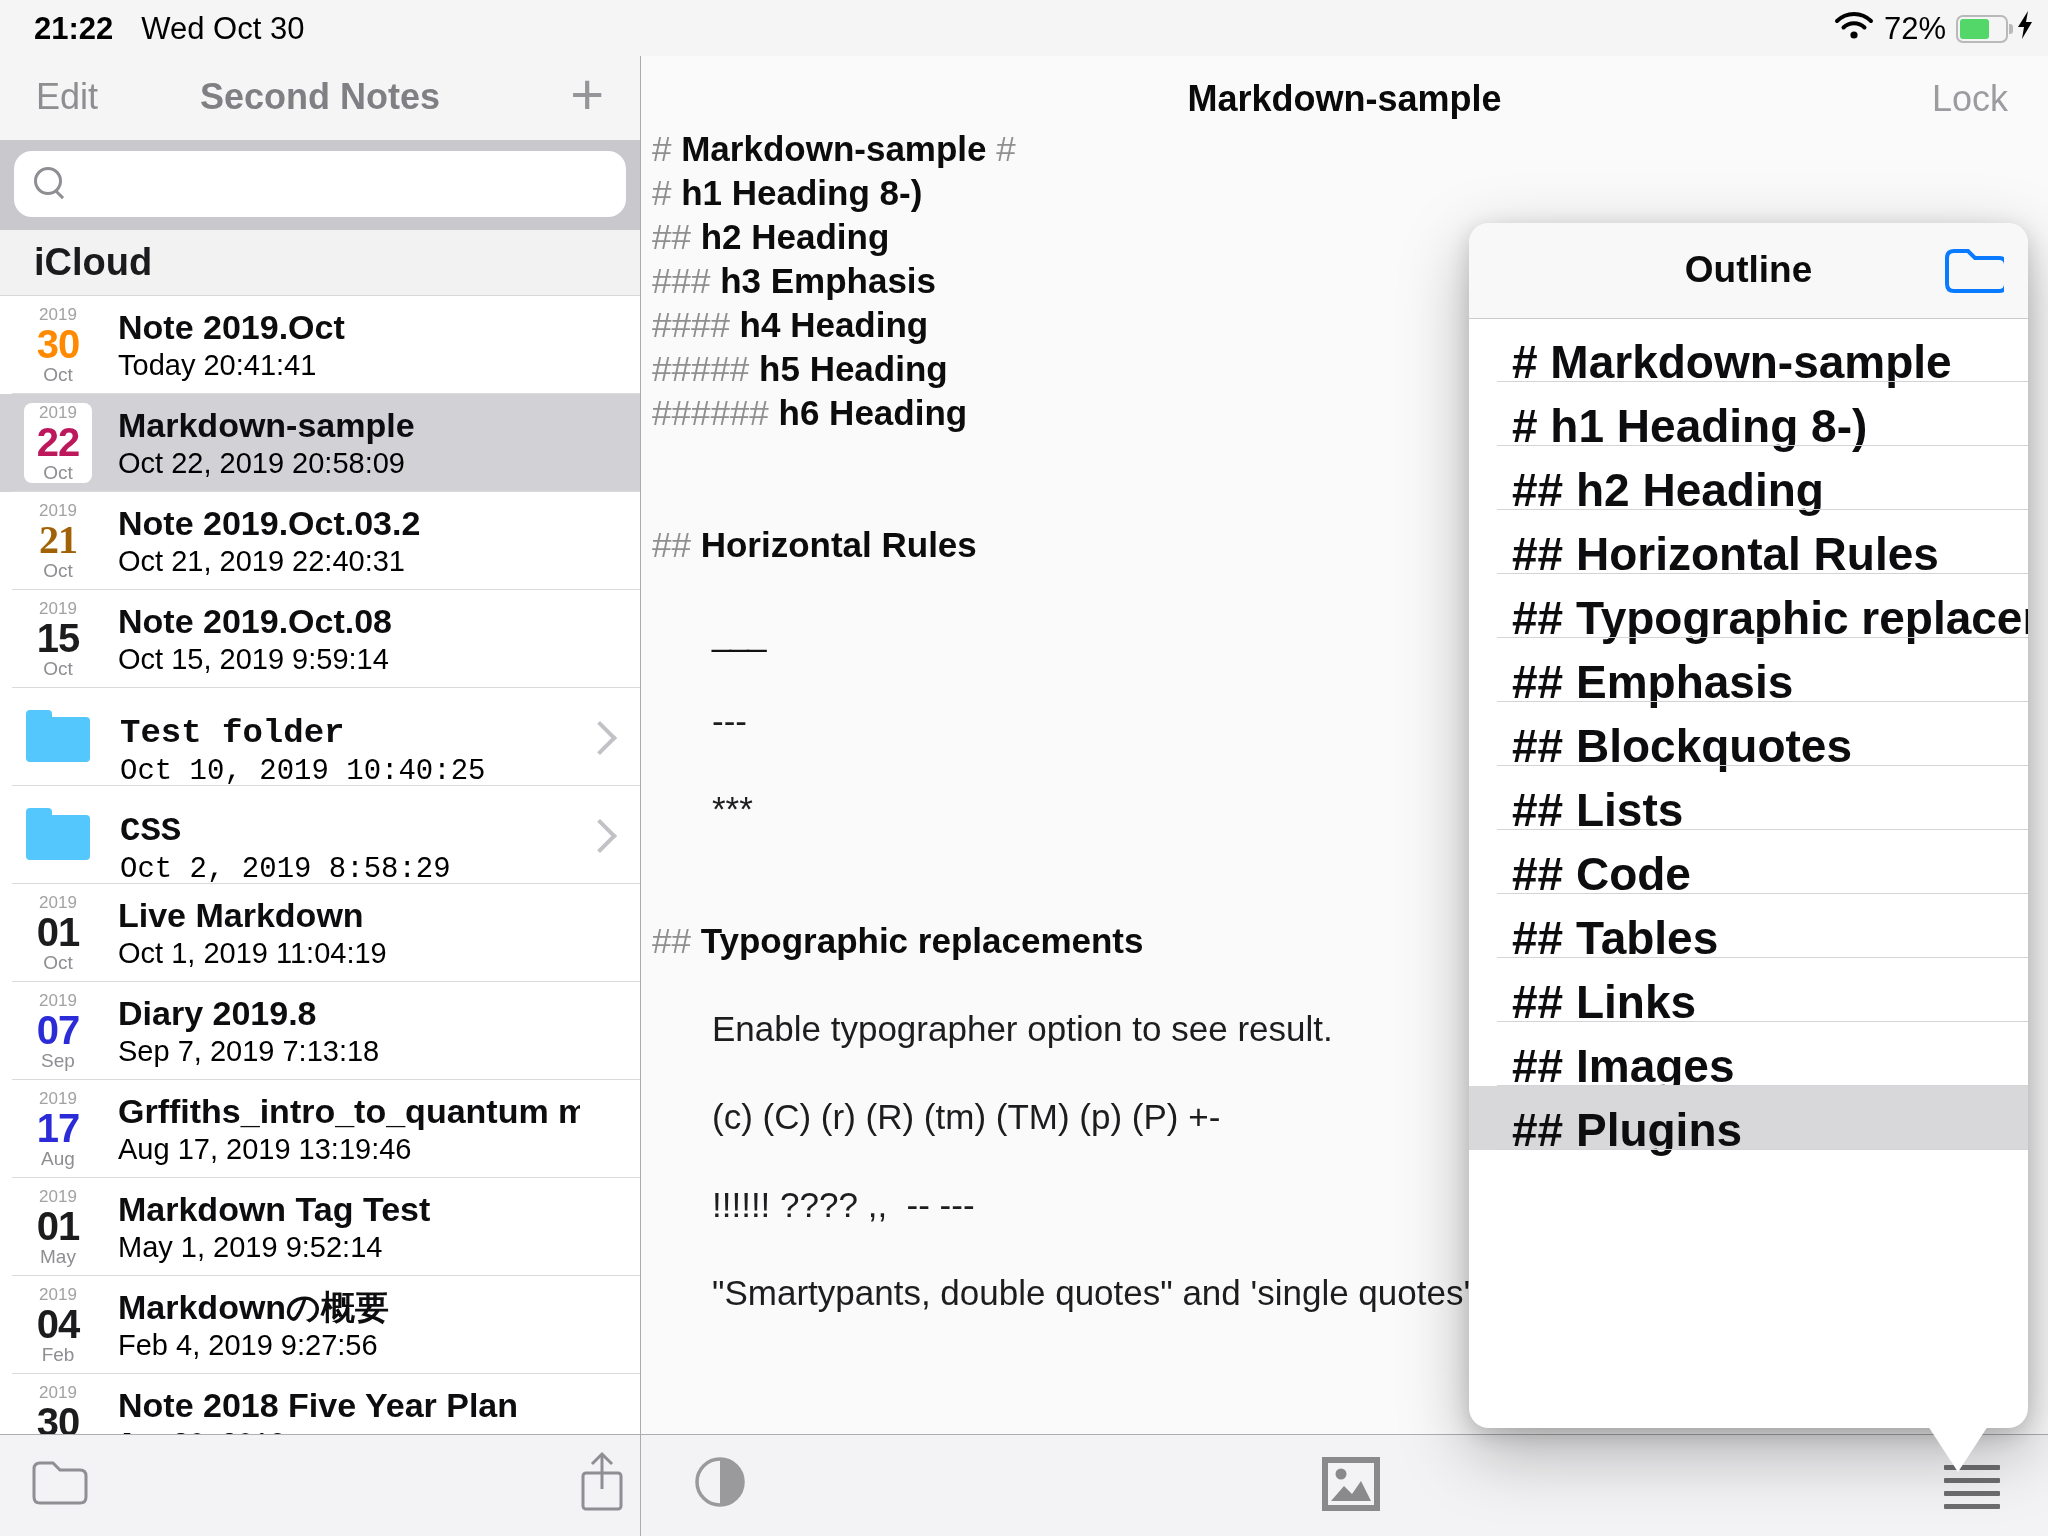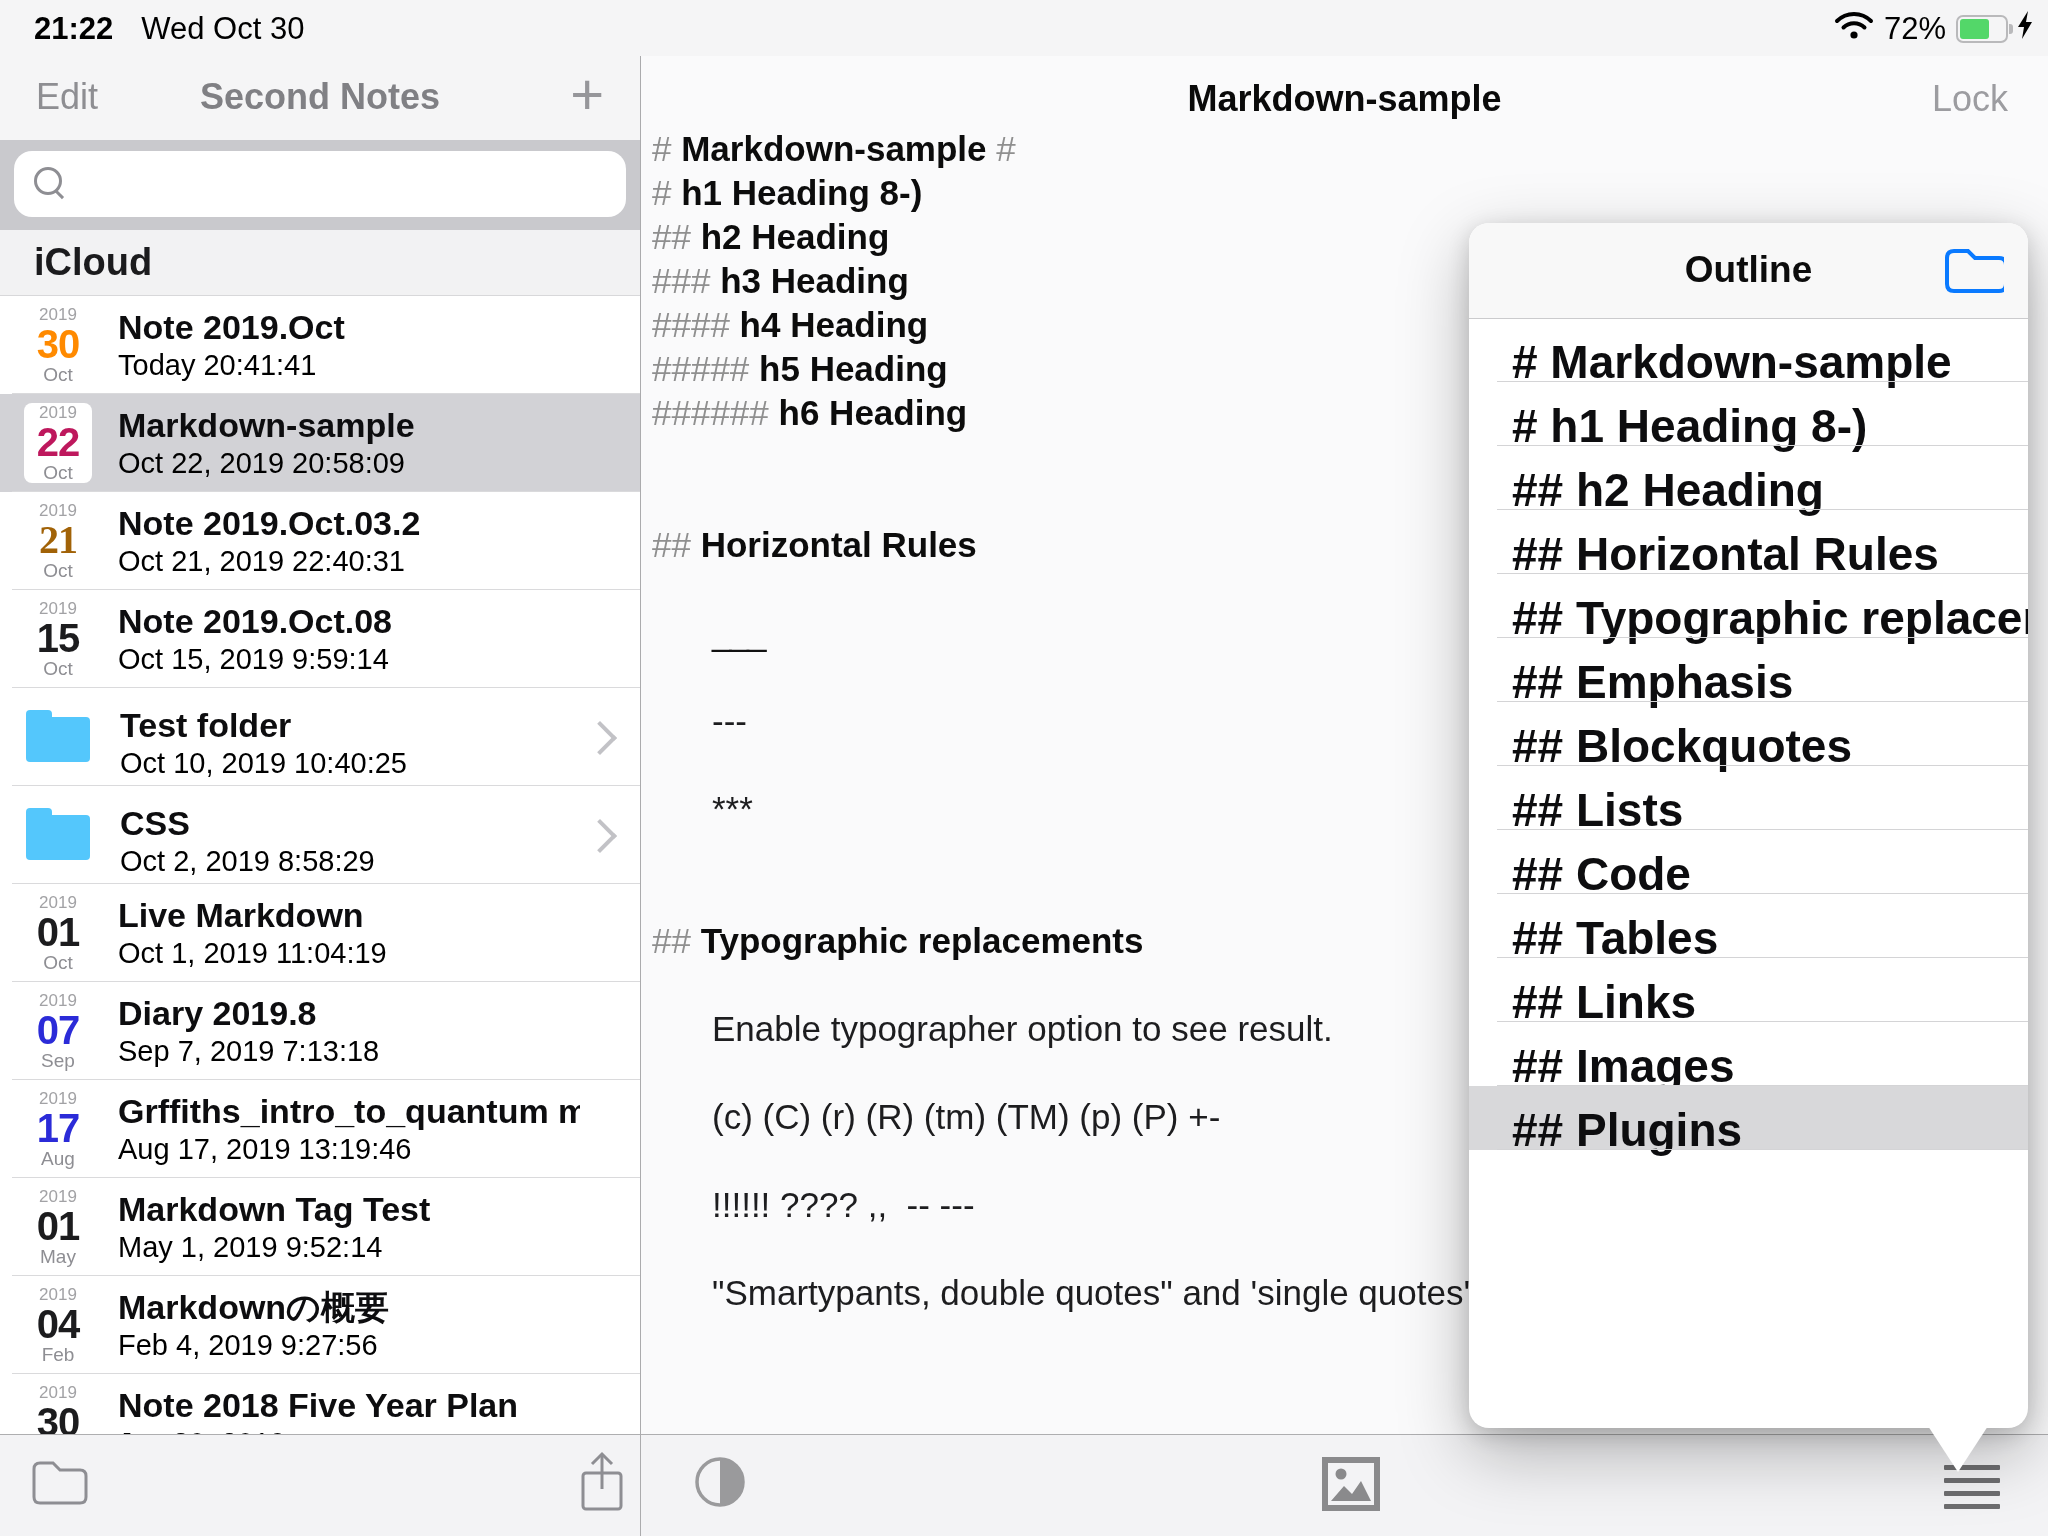--- a/index.html
+++ b/index.html
@@ -37,21 +37,21 @@
   .note-row.selected .cal{background:#fff;border-radius:8px;}
   .cal-year{font-size:17px;line-height:19px;color:#a2a2a5;}
   .cal-day{font-size:40px;line-height:40px;font-weight:700;letter-spacing:-1px;color:#1c1c1e;}
   .cal-month{font-size:19px;line-height:21px;color:#8e8e93;}
   .folder-glyph{position:absolute;left:26px;top:22px;width:64px;height:52px;}
   .folder-glyph::before{content:"";position:absolute;left:0;top:0;width:26px;height:14px;background:#54c7fc;border-radius:4px 4px 0 0;}
   .folder-glyph::after{content:"";position:absolute;left:0;top:7px;right:0;bottom:0;background:#54c7fc;border-radius:4px;}
   .row-main{position:absolute;left:118px;top:10px;right:60px;}
   .row-title{font-size:34px;line-height:42px;font-weight:700;color:#0d0d0f;white-space:nowrap;overflow:hidden;}
   .row-sub{font-size:29px;line-height:35px;color:#000000;white-space:nowrap;}
-  .row-main.center{top:16px;}
+  .row-main.center{top:24px;font-family:Liberation Mono, monospace;}
   .chev{position:absolute;right:28px;top:38px;width:20px;height:20px;border-top:4px solid #c2c2c6;border-right:4px solid #c2c2c6;transform:rotate(45deg);}
 
   
   .editor{position:absolute;left:641px;top:56px;right:0;bottom:102px;background:#fafafb;z-index:1;}
   .editor-title{position:absolute;left:0;right:0;top:22px;text-align:center;font-size:36px;font-weight:700;color:#0a0a0a;}
   .lock-btn{position:absolute;right:40px;top:22px;font-size:36px;color:#9c9ca0;}
   .editor-content{position:absolute;left:0;right:0;top:71px;bottom:0;overflow:hidden;}
   .line-heading{height:44px;line-height:44px;font-size:35px;padding-left:11px;white-space:pre;}
   .line-heading .hash{color:#8f8f8f;font-weight:400;}
   .line-heading .htext{color:#0c0c0c;font-weight:700;}
@@ -278,21 +278,21 @@
       </div>
   </div>
 
   <div class="editor">
     <div class="editor-title">Markdown-sample</div>
     <span class="lock-btn">Lock</span>
     <div class="editor-content" id="editor-content">
         <div class="line-heading"><span class="hash"># </span><span class="htext">Markdown-sample</span><span class="hash"> #</span></div>
         <div class="line-heading"><span class="hash"># </span><span class="htext">h1 Heading 8-)</span></div>
         <div class="line-heading"><span class="hash">## </span><span class="htext">h2 Heading</span></div>
-        <div class="line-heading"><span class="hash">### </span><span class="htext">h3 Heading</span></div>
+        <div class="line-heading"><span class="hash">### </span><span class="htext">h3 Emphasis</span></div>
         <div class="line-heading"><span class="hash">#### </span><span class="htext">h4 Heading</span></div>
         <div class="line-heading"><span class="hash">##### </span><span class="htext">h5 Heading</span></div>
         <div class="line-heading"><span class="hash">###### </span><span class="htext">h6 Heading</span></div>
         <div class="line-blank44"></div>
         <div class="line-blank44"></div>
         <div class="line-heading"><span class="hash">## </span><span class="htext">Horizontal Rules</span></div>
         <div class="line-blank22"></div>
         <div class="line-hr">___</div>
         <div class="line-para">---</div>
         <div class="line-para">***</div>

